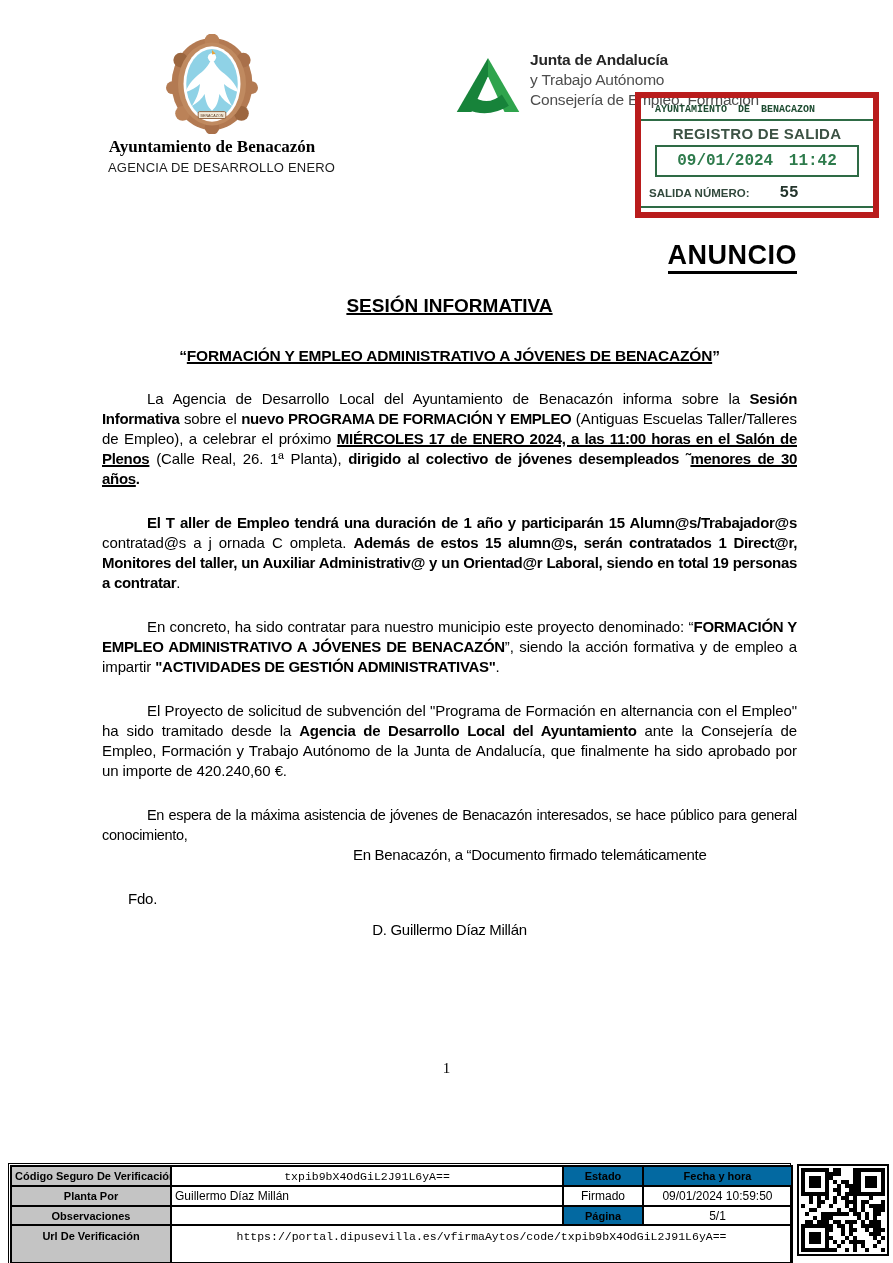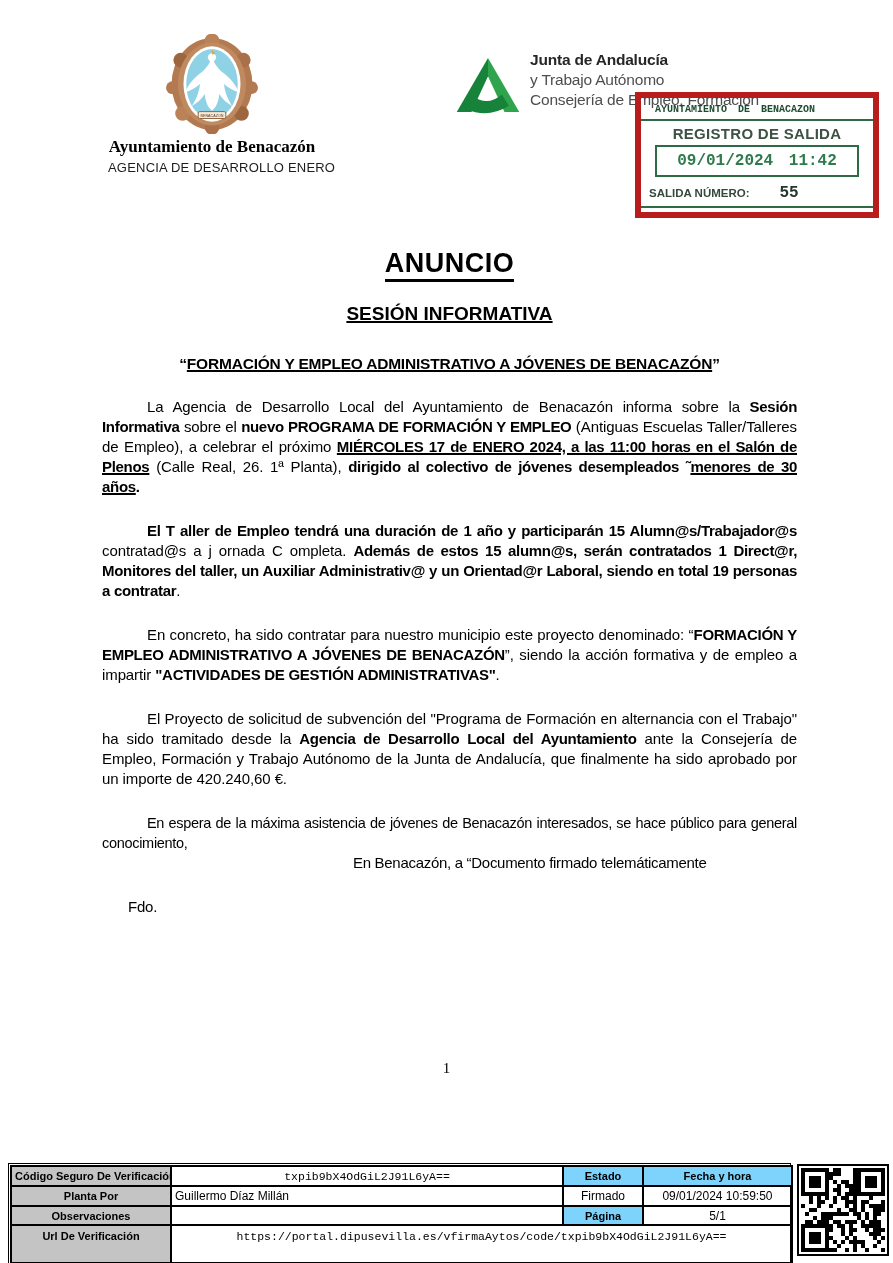--- a/index.html
+++ b/index.html
@@ -23,21 +23,21 @@
              padding:6px 2px 4px 14px;word-spacing:5px;border-bottom:2px solid #2e6b45;white-space:nowrap;}
   .stamp-title{font-size:15px;font-weight:bold;color:#3c5244;text-align:center;padding-top:4px;letter-spacing:.3px;}
   .stamp-datebox{border:2px solid #2e6b45;margin:3px 14px 0 14px;text-align:center;padding:5px 0;
                  font-family:"Liberation Mono",monospace;font-weight:bold;font-size:16px;color:#2e7b4c;word-spacing:6px;}
   .stamp-num{display:flex;align-items:baseline;padding:7px 20px 4px 8px;border-bottom:2px solid #2e6b45;}
   .stamp-num-label{font-size:11.5px;font-weight:bold;color:#32493c;}
   .stamp-num-value{font-family:"Liberation Mono",monospace;font-weight:bold;font-size:16px;color:#24352c;margin-left:30px;}
 
   
   .content{position:absolute;left:102px;top:240px;width:695px;}
-  .doc-title{text-align:center;font-size:27px;font-weight:bold;margin:8px;}
+  .doc-title{text-align:right;font-size:27px;font-weight:bold;margin:0;}
   .doc-title span{border-bottom:3px solid #000;padding-bottom:1px;letter-spacing:.5px;}
   .doc-subtitle{text-align:center;font-size:19px;font-weight:bold;margin:24px 0 0 0;}
   .doc-subtitle span{text-decoration:underline;text-decoration-thickness:2px;}
   .doc-heading{text-align:center;font-size:15.5px;font-weight:bold;margin:30px 0 0 0;letter-spacing:-.2px;}
   .doc-heading .hu{text-decoration:underline;text-decoration-thickness:2px;}
   .content p{font-size:15px;line-height:20px;text-align:justify;text-indent:45px;margin:24px 0 0 0;letter-spacing:-.1px;}
   .content p.small{font-size:14.5px;letter-spacing:-.3px;}
   .b{font-weight:bold;letter-spacing:-.3px;}
   .u{text-decoration:underline;text-decoration-thickness:2px;}
   .place-line{margin-top:1px;padding-left:251px;font-size:15px;letter-spacing:-.3px;}
@@ -47,21 +47,21 @@
 
   .page-number{position:absolute;top:1060px;left:0;width:100%;text-align:center;
                font-family:"Liberation Serif",serif;font-size:15px;}
 
   
   .footer-wrap{position:absolute;left:8px;top:1163px;width:783px;border:1px solid #000;padding:1px;
                box-sizing:border-box;background:#fff;}
   .footer-wrap table{border-collapse:collapse;width:100%;table-layout:fixed;}
   .footer-wrap td{border:2px solid #000;padding:0 3px;overflow:hidden;white-space:nowrap;}
   td.lbl{background:#c4c4c4;font-weight:bold;font-size:11px;text-align:center;}
-  td.hdr{background:#7dd3fc;font-weight:bold;font-size:11px;text-align:center;}
+  td.hdr{background:#0369a1;font-weight:bold;font-size:11px;text-align:center;}
   td.val{font-size:12px;text-align:left;}
   td.valc{font-size:12px;text-align:center;}
   td.mono{font-family:"Liberation Mono",monospace;font-size:11.5px;text-align:center;}
   tr.r1 td,tr.r2 td{height:18px;}
   tr.r3 td{height:17px;}
   tr.r4 td{height:32px;vertical-align:top;padding-top:4px;}
 
   .qr-frame{position:absolute;left:797px;top:1164px;border:2px solid #000;padding:2px;background:#fff;}
   .qr-grid{display:grid;}
 </style>
@@ -118,25 +118,26 @@
   </div>
 
   <div class="content">
     <h1 class="doc-title"><span>ANUNCIO</span></h1>
     <h2 class="doc-subtitle"><span>SESIÓN INFORMATIVA</span></h2>
     <h3 class="doc-heading"><span>“</span><span class="hu">FORMACIÓN Y EMPLEO ADMINISTRATIVO A JÓVENES DE BENACAZÓN</span><span>”</span></h3>
 
     <p><span>La Agencia de Desarrollo Local del Ayuntamiento de Benacazón informa sobre la </span><span class="b">Sesión Informativa</span><span> sobre el </span><span class="b">nuevo PROGRAMA DE FORMACIÓN Y EMPLEO</span><span> (Antiguas Escuelas Taller/Talleres de Empleo), a celebrar el próximo </span><span class="b u">MIÉRCOLES 17 de ENERO 2024, a las 11:00 horas en el Salón de Plenos</span><span> (Calle Real, 26. 1ª Planta), </span><span class="b">dirigido al colectivo de jóvenes desempleados</span><span class="b"> ˜</span><span class="b u">menores de 30 años</span><span class="b">.</span></p>
     <p><span class="b">El T aller de Empleo tendrá una duración de 1 año y participarán 15 Alumn@s/Trabajador@s</span><span> contratad@s a j ornada C ompleta. </span><span class="b">Además de estos 15 alumn@s, serán contratados 1 Direct@r, Monitores del taller, un Auxiliar Administrativ@ y un Orientad@r Laboral, siendo en total 19 personas a contratar</span><span>.</span></p>
     <p><span>En concreto, ha sido contratar para nuestro municipio este proyecto denominado: “</span><span class="b">FORMACIÓN Y EMPLEO ADMINISTRATIVO A JÓVENES DE BENACAZÓN</span><span>”, siendo la acción formativa y de empleo a impartir </span><span class="b">"ACTIVIDADES DE GESTIÓN ADMINISTRATIVAS"</span><span>.</span></p>
-    <p><span>El Proyecto de solicitud de subvención del "Programa de Formación en alternancia con el Trabajo" ha sido tramitado desde la </span><span class="b">Agencia de Desarrollo Local del Ayuntamiento</span><span> ante la Consejería de Empleo, Formación y Trabajo Autónomo de la Junta de Andalucía, que finalmente ha sido aprobado por un importe de 420.240,60 €.</span></p>
+    <p><span>El Proyecto de solicitud de subvención del "Programa de Formación en alternancia con el Empleo" ha sido tramitado desde la </span><span class="b">Agencia de Desarrollo Local del Ayuntamiento</span><span> ante la Consejería de Empleo, Formación y Trabajo Autónomo de la Junta de Andalucía, que finalmente ha sido aprobado por un importe de 420.240,60 €.</span></p>
     <p class="small"><span>En espera de la máxima asistencia de jóvenes de Benacazón interesados, se hace público para general conocimiento,</span></p>
 
     <div class="place-line">En Benacazón, a “Documento firmado telemáticamente</div>
     <div class="fdo-line">Fdo.</div>
+    <div class="name-line">D. Guillermo Díaz Millán</div>
   </div>
 
   <div class="page-number">1</div>
 
   <div class="footer-wrap">
     <table>
       <colgroup>
           <col style="width:160px">
           <col style="width:392px">
           <col style="width:80px">

